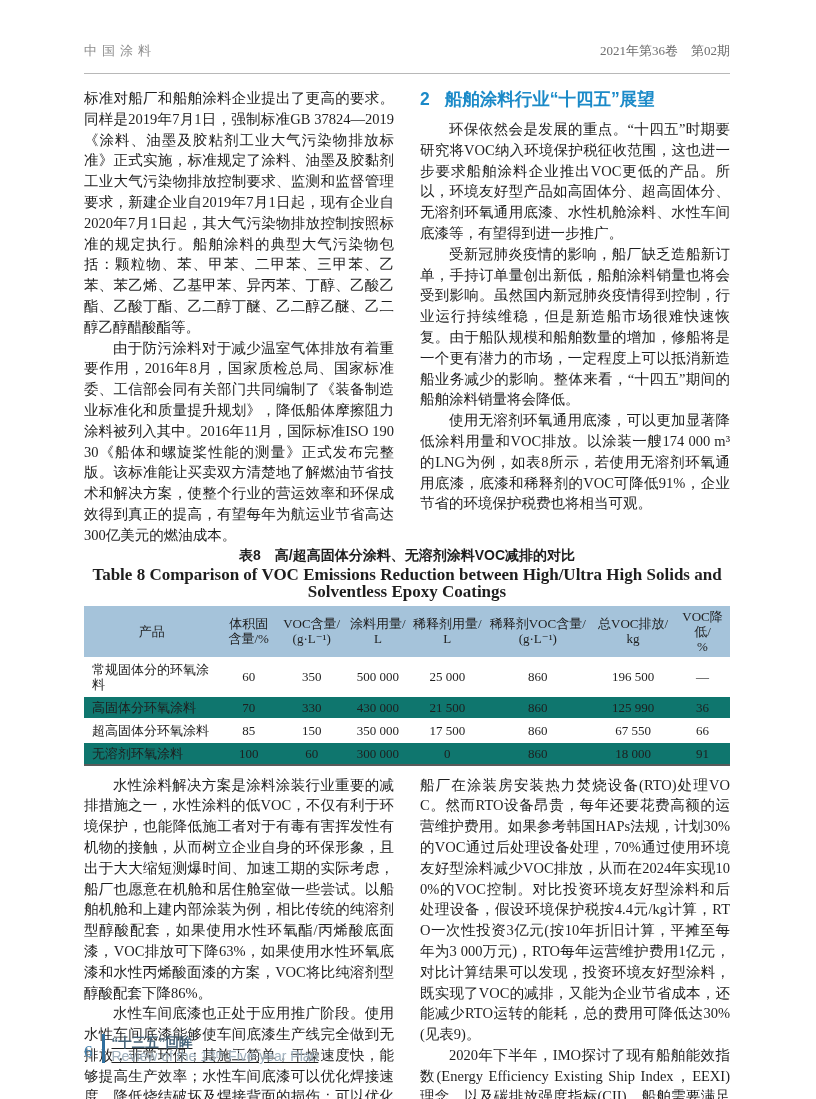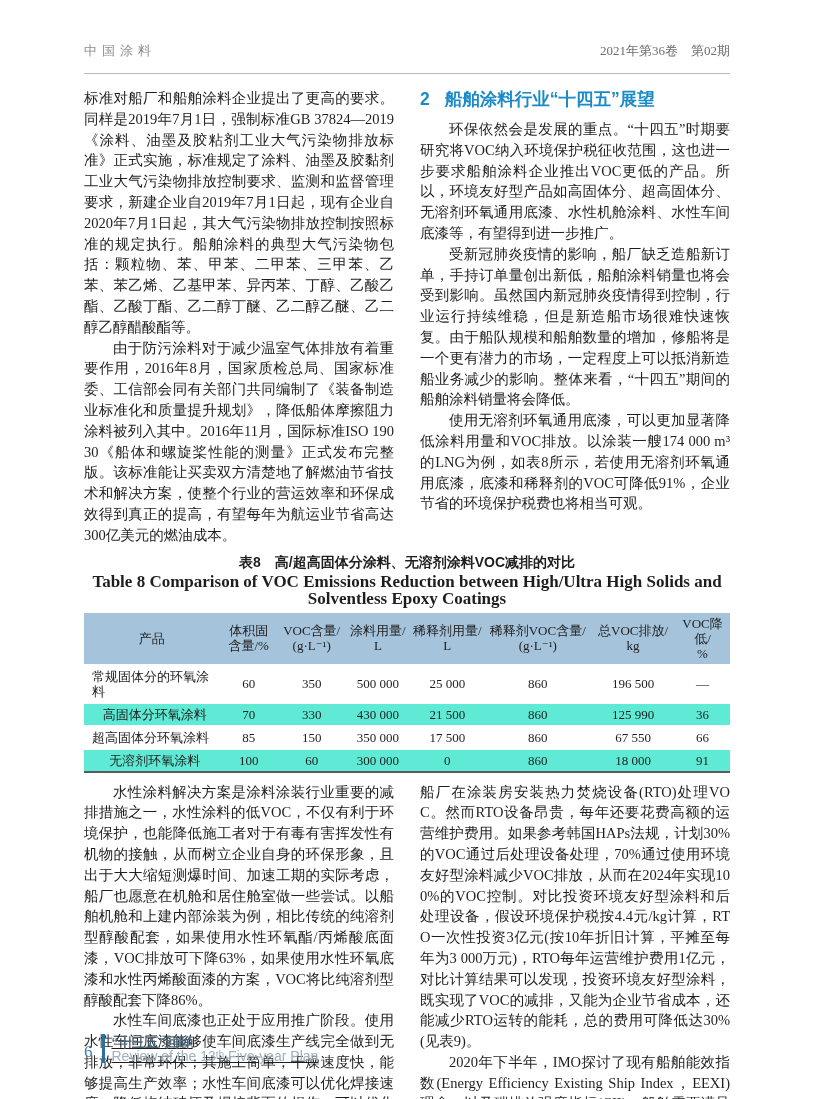--- a/index.html
+++ b/index.html
@@ -25,41 +25,41 @@
     text-indent:2em;word-break:break-all;
   }
   p.no-indent{text-indent:0;}
 
   .section-heading{
     display:flex;align-items:baseline;gap:15px;
     color:#1b8ac8;font-family:"Liberation Sans","DejaVu Sans",sans-serif;
     font-weight:bold;font-size:17.5px;margin:0 0 9px 0;line-height:22px;
   }
 
-  .table-block{margin-top:7px;}
+  .table-block{}
   .tbl-title-zh{
     text-align:center;font-weight:bold;font-size:14px;line-height:18px;
     font-family:"Liberation Sans","DejaVu Sans",sans-serif;margin:0;
   }
   .tbl-title-en{
     text-align:center;font-weight:bold;font-size:17px;line-height:17px;
     margin:2px 0 6px 0;
   }
   table.voc{width:100%;border-collapse:collapse;font-size:13px;
     border-bottom:2px solid #5a5a5a;table-layout:fixed;}
   table.voc th{
     background:#a5c3da;font-weight:normal;text-align:center;
     padding:3px 1px;line-height:15px;vertical-align:middle;height:28px;
   }
   table.voc th .hl{display:block;}
   table.voc td{
     padding:3px 2px;text-align:center;line-height:15px;height:15px;
     border-top:2px solid #ffffff;
   }
-  table.voc tbody tr.stripe td{background:#5eead4;text-align:center;}
+  table.voc tbody tr.stripe td{background:#0f766e;}
   table.voc td.prod{text-align:left;padding-left:8px;}
 
   .below{margin-top:9px;}
 
   .page-footer{
     position:absolute;left:84px;top:1034px;display:flex;align-items:center;
     font-family:"Liberation Sans","DejaVu Sans",sans-serif;
   }
   .page-num{
     color:#3f7fae;font-size:17px;margin-right:9px;

